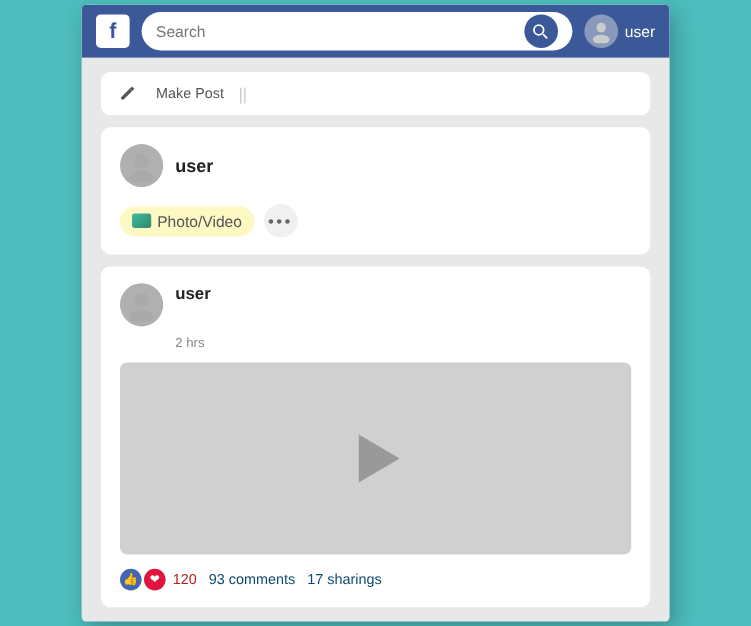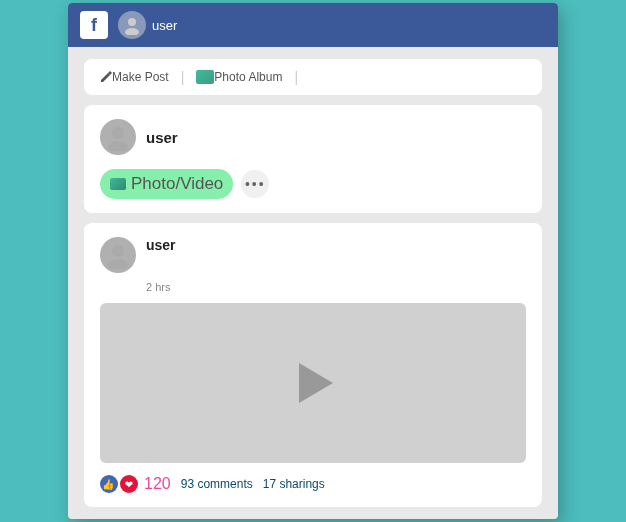--- a/index.html
+++ b/index.html
@@ -114,21 +114,21 @@
       display: flex;
       align-items: center;
       gap: 0;
       font-size: 12px;
       color: #555;
     }
 
     .action-item {
       display: flex;
       align-items: center;
-      gap: 0;
+      gap: 18px;
       padding: 0 12px;
       cursor: pointer;
       justify-content: flex-end;
     }
 
     .action-item:first-child {
       padding-left: 0;
     }
 
     .action-divider {
@@ -173,25 +173,25 @@
       align-items: center;
       gap: 8px;
     }
 
     .post-action-btn {
       display: flex;
       align-items: center;
       gap: 5px;
       padding: 5px 10px;
       border-radius: 16px;
-      font-size: 17px;
+      font-size: 13px;
       color: #555;
       cursor: pointer;
       border: none;
-      background: #86efac;
+      background: #fef9c3;
     }
 
     .more-btn {
       background: #f0f0f0;
       border: none;
       border-radius: 50%;
       width: 28px;
       height: 28px;
       display: flex;
       align-items: center;
@@ -293,22 +293,22 @@
       border-radius: 50%;
       background: #e0143c;
       display: flex;
       align-items: center;
       justify-content: center;
       font-size: 10px;
       color: white;
     }
 
     .reaction-count {
-      font-size: 16px;
-      color: #ec4899;
+      font-size: 12px;
+      color: #b91c1c;
     }
 
     .reaction-comments {
       margin-left: 4px;
       font-size: 12px;
       color: #0c4a6e;
     }
     .photo-icon-box {
       width: 18px;
       height: 14px;
@@ -327,20 +327,29 @@
   </style>
 </head>
 <body>
 
 <div class="browser-window">
 
   <div class="navbar">
     <div class="fb-logo">
       <span>f</span>
     </div>
+    <div class="search-bar">
+      <input type="text" placeholder="Search" style="">
+      <div class="search-icon-btn">
+        <svg width="13" height="13" viewBox="0 0 13 13">
+          <circle cx="5" cy="5" r="4" stroke="white" stroke-width="1.5" fill="none"></circle>
+          <line x1="8.5" y1="8.5" x2="12" y2="12" stroke="white" stroke-width="1.5"></line>
+        </svg>
+      </div>
+    </div>
     <div class="user-nav">
       <div class="avatar-circle">
         <svg width="20" height="20" viewBox="0 0 20 20">
           <circle cx="10" cy="7" r="4" fill="#ccc"></circle>
           <ellipse cx="10" cy="17" rx="7" ry="4" fill="#ccc"></ellipse>
         </svg>
       </div>
       <span>user</span>
     </div>
   </div>
@@ -349,24 +358,20 @@
 
     <div class="action-bar">
       <div class="action-item">
         <svg width="12" height="12" viewBox="0 0 12 12">
           <path d="M1 9L8 2L10 4L3 11L1 11Z" fill="#555"></path>
           <path d="M8 2L10 0L12 2L10 4Z" fill="#555"></path>
         </svg>
         <span>Make Post</span>
       </div>
       <span class="action-divider">|</span>
-      <div class="action-item">
-        <div class="photo-icon-box"></div>
-        <span>Photo Album</span>
-      </div>
       <span class="action-divider">|</span>
     </div>
 
     <div class="post-create">
       <div class="post-user-row">
         <div class="user-avatar-lg">
           <svg width="28" height="28" viewBox="0 0 28 28">
             <circle cx="14" cy="10" r="6" fill="#aaa"></circle>
             <ellipse cx="14" cy="24" rx="10" ry="6" fill="#aaa"></ellipse>
           </svg>

